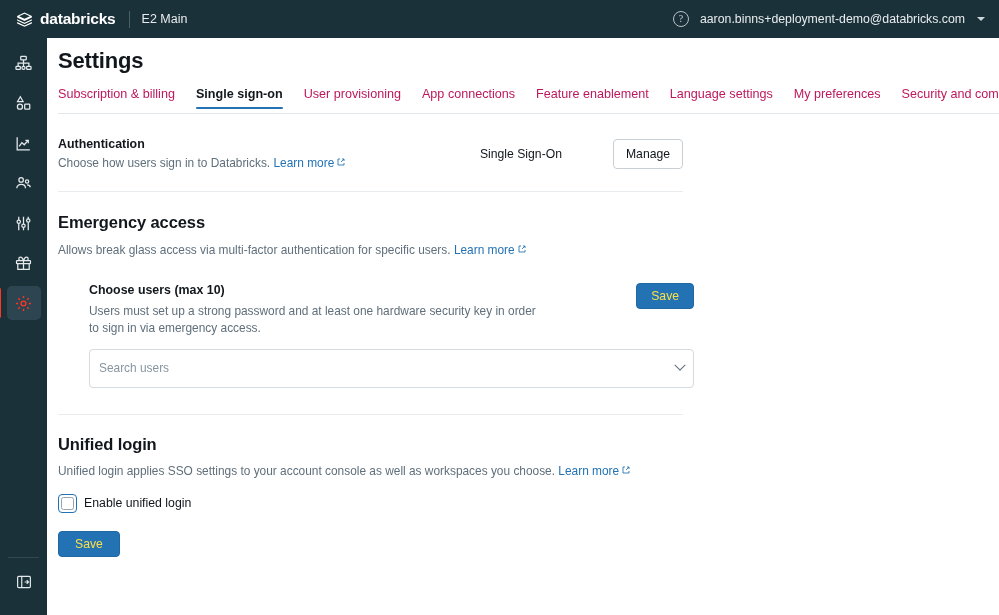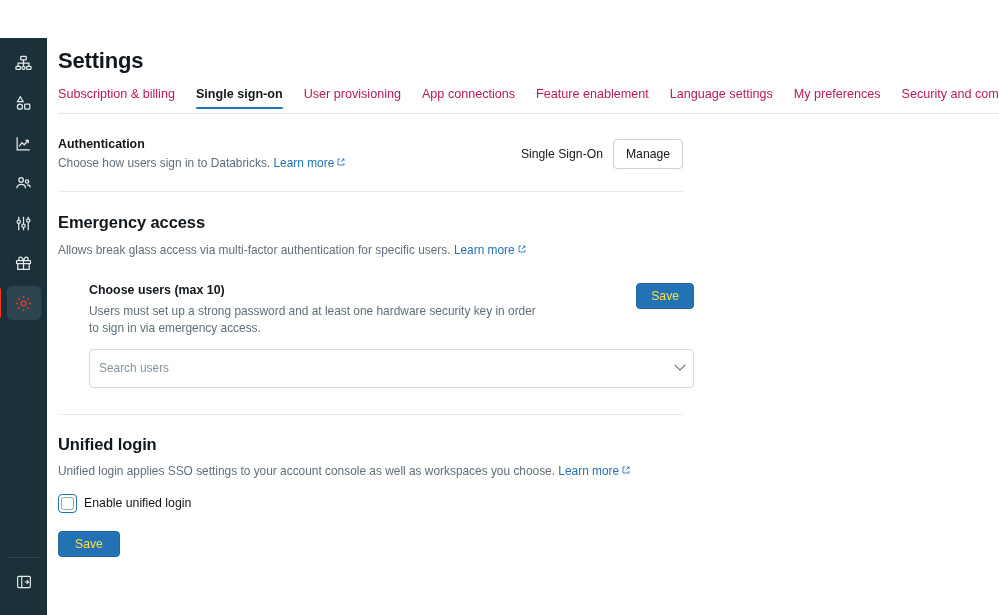--- a/index.html
+++ b/index.html
@@ -131,21 +131,21 @@
   .auth-right { display: flex; align-items: center; gap: 10px; padding-top: 2px; }
   .auth-status { font-size: 12.2px; color: #11171c; }
 
   .btn {
     font-family: "Liberation Sans", sans-serif;
     font-size: 12.2px; border-radius: 4px; cursor: pointer;
     display: inline-flex; align-items: center; justify-content: center;
   }
   .btn-secondary {
     background: #fff; color: #11171c;
-    border: 1px solid #c8d0d6; padding: 12px 12px; height: 30px;
+    border: 1px solid #c8d0d6; padding: 12px 12px; height: 30px; margin-left: 41px;
   }
   .btn-primary {
     background: #2272b4; color: #fde047; border: 1px solid #1f68a4;
     padding: 0 14px; height: 26px; font-weight: 400;
   }
 
   #divider-auth { margin: 19px 0 0 11px; width: 625px; }
 
   
   .emergency { margin: 21px 0 0 11px; width: 640px; }
@@ -191,20 +191,40 @@
   }
   .checkbox-label { font-size: 12.3px; color: #11171c; }
   .save-bottom { margin-top: 18px; }
   .btn-save-wide { padding: 0 16px; height: 26px; }
 </style>
 </head>
 <body>
 
 <div class="app">
 
+  <div class="topbar">
+    <div class="brand">
+      <span>
+        <svg class="brand-logo" viewBox="0 0 24 24" fill="#ffffff">
+          <path d="M12 2.2 1.6 7.1v2.1L12 14.1l10.4-4.9V7.1L12 2.2zm0 1.7 7.6 3.6L12 11.1 4.4 7.5 12 3.9z"></path>
+          <path d="M1.6 11.6v1.9L12 18.4l10.4-4.9v-1.9L12 16.5 1.6 11.6z"></path>
+          <path d="M1.6 15.6v1.9L12 22.4l10.4-4.9v-1.9L12 20.5 1.6 15.6z"></path>
+        </svg>
+      </span>
+      <span class="brand-name">databricks</span>
+    </div>
+    <div class="brand-sep"></div>
+    <span class="workspace-name">E2 Main</span>
+
+    <div class="topbar-right">
+      <div class="help-icon">?</div>
+      <span class="user-email">aaron.binns+deployment-demo@databricks.com</span>
+      <span class="caret-down"></span>
+    </div>
+  </div>
 
   <div class="rail">
 
     <div class="rail-item">
       <span>
         <svg width="19" height="19" viewBox="0 0 24 24" fill="none" stroke="currentColor" stroke-width="1.6">
           <rect x="8.5" y="3" width="7" height="4.5" rx="1"></rect>
           <rect x="2.5" y="15.5" width="5.5" height="4" rx="1"></rect>
           <rect x="16" y="15.5" width="5.5" height="4" rx="1"></rect>
           <circle cx="12" cy="17.5" r="2"></circle>

